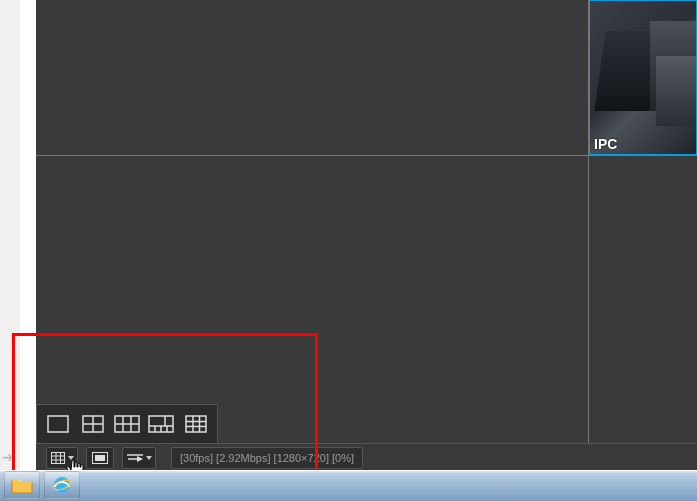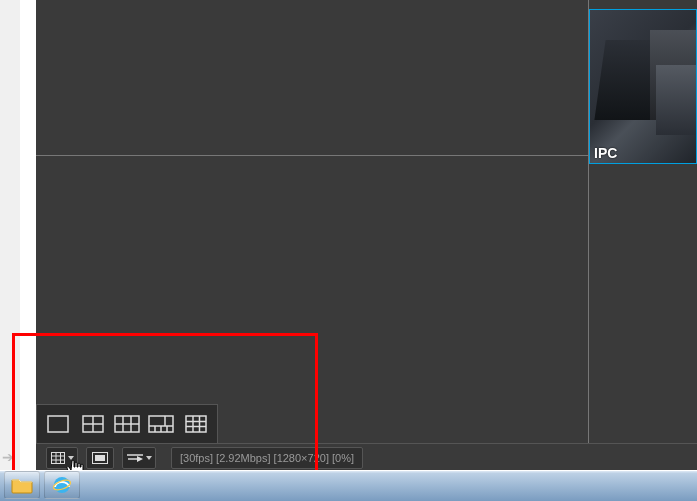--- a/index.html
+++ b/index.html
@@ -40,21 +40,20 @@
   }
   .hline { left: 0; right: 0; height: 1px; top: 155px; }
   .vline { top: 0; bottom: 0; width: 1px; left: 552px; }
   .cam {
     position: absolute;
     left: 553px; top: 0; right: 0; height: 155px;
     border: 1px solid #00a0e0;
     box-sizing: border-box;
     background: linear-gradient(135deg, #3a3f48 0%, #2a2e35 45%, #4a5058 60%, #20242a 100%);
     overflow: hidden;
-    margin-top: 9px;
   }
   .cam .shape1 { position:absolute; left:10px; top:30px; width:60px; height:80px;
     background: linear-gradient(180deg,#2b2f36,#111417); transform: skewX(-8deg); }
   .cam .shape2 { position:absolute; left:60px; top:20px; width:70px; height:90px;
     background: linear-gradient(180deg,#4b4f56,#222428); }
   .cam .shape3 { position:absolute; right:0; top:55px; width:40px; height:70px;
     background: linear-gradient(180deg,#555a62,#2a2e35); }
   .camlabel {
     position: absolute; left: 4px; bottom: 2px;
     color: #fff; font-size: 14px; font-weight: bold;

